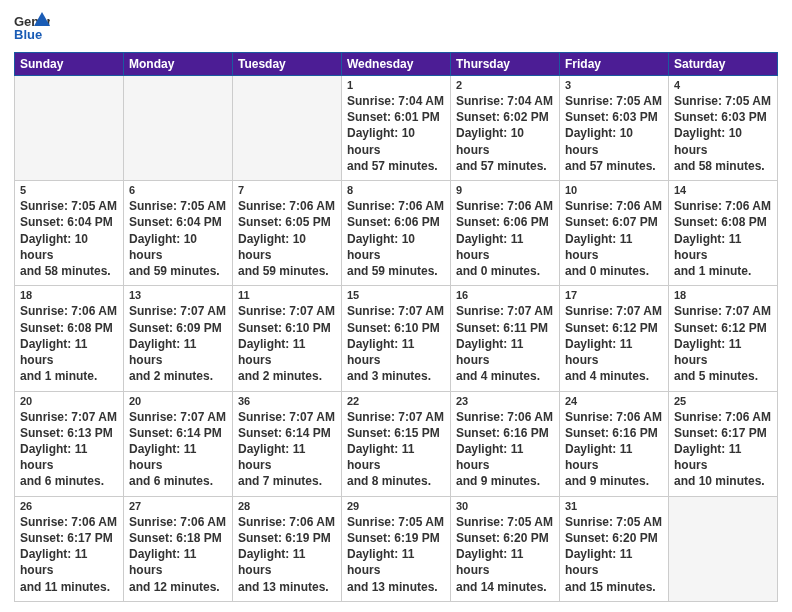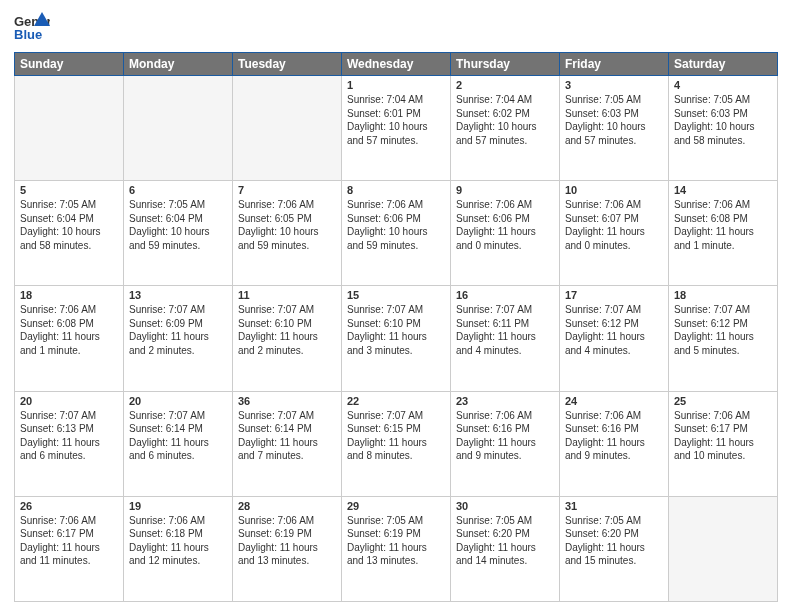--- a/index.html
+++ b/index.html
@@ -37,21 +37,21 @@
       color: #555;
     }
     .calendar {
       flex: 1;
       border: 1px solid #ccc;
       border-collapse: collapse;
       width: 100%;
       table-layout: fixed;
     }
     .calendar th {
-      background-color: #737373;
+      background-color: #4c1d95;
       color: white;
       text-align: left;
       padding: 4px 5px;
       font-size: 12px;
       font-weight: bold;
       border: 1px solid #1a5aa0;
     }
     .calendar td {
       vertical-align: top;
       border: 1px solid #ccc;
@@ -64,23 +64,24 @@
     .calendar td.empty {
       background: #f5f5f5;
     }
     .day-number {
       font-size: 11px;
       font-weight: bold;
       margin-bottom: 2px;
       display: block;
     }
     .cell-text {
-      font-size: 10px;
+      font-size: 12px;
       line-height: 1.35;
       color: #333;
+      font-weight: bold;
     }
     .logo-wrapper {
       display: flex;
       align-items: center;
       gap: 2px;
     }
   </style>
 </head>
 <body>
 
@@ -300,21 +301,21 @@
         </tr>
         <tr>
           <td>
             <span class="day-number">26</span>
             <div class="cell-text" style="white-space: pre-line;">Sunrise: 7:06 AM
 Sunset: 6:17 PM
 Daylight: 11 hours
 and 11 minutes.</div>
           </td>
           <td>
-            <span class="day-number">19</span>
+            <span class="day-number">27</span>
             <div class="cell-text" style="white-space: pre-line;">Sunrise: 7:06 AM
 Sunset: 6:18 PM
 Daylight: 11 hours
 and 12 minutes.</div>
           </td>
           <td>
             <span class="day-number">28</span>
             <div class="cell-text" style="white-space: pre-line;">Sunrise: 7:06 AM
 Sunset: 6:19 PM
 Daylight: 11 hours

